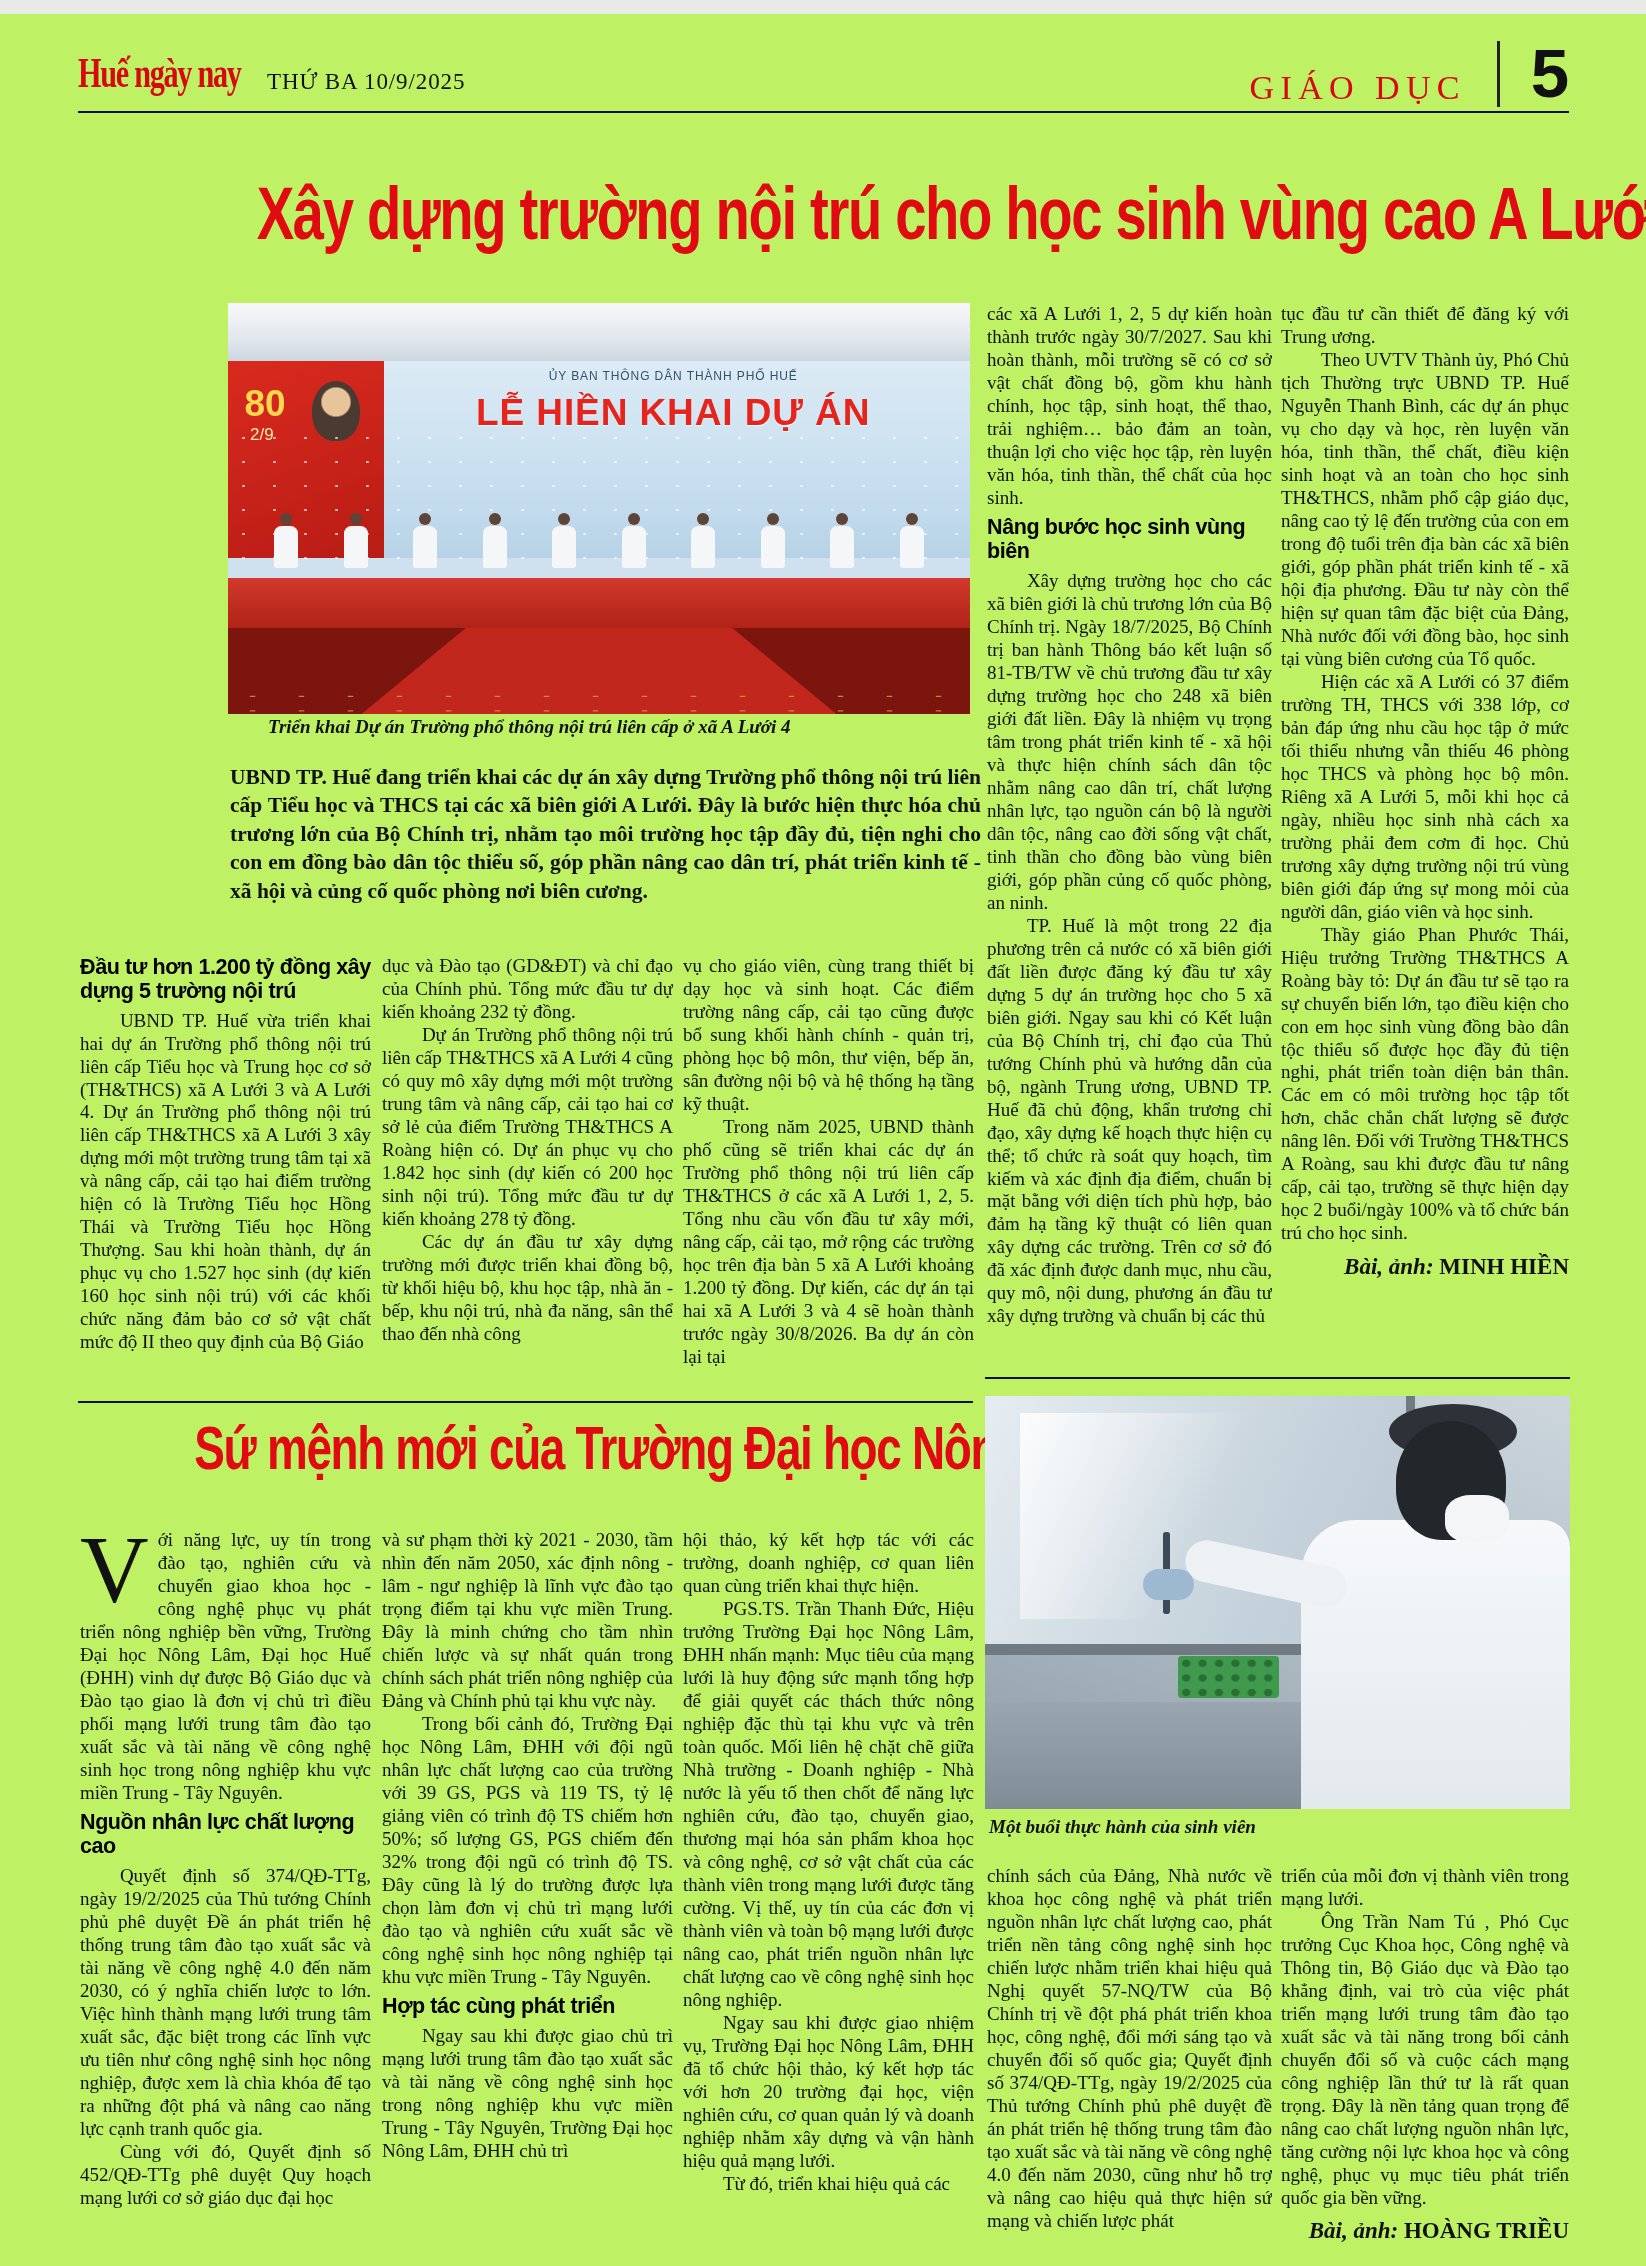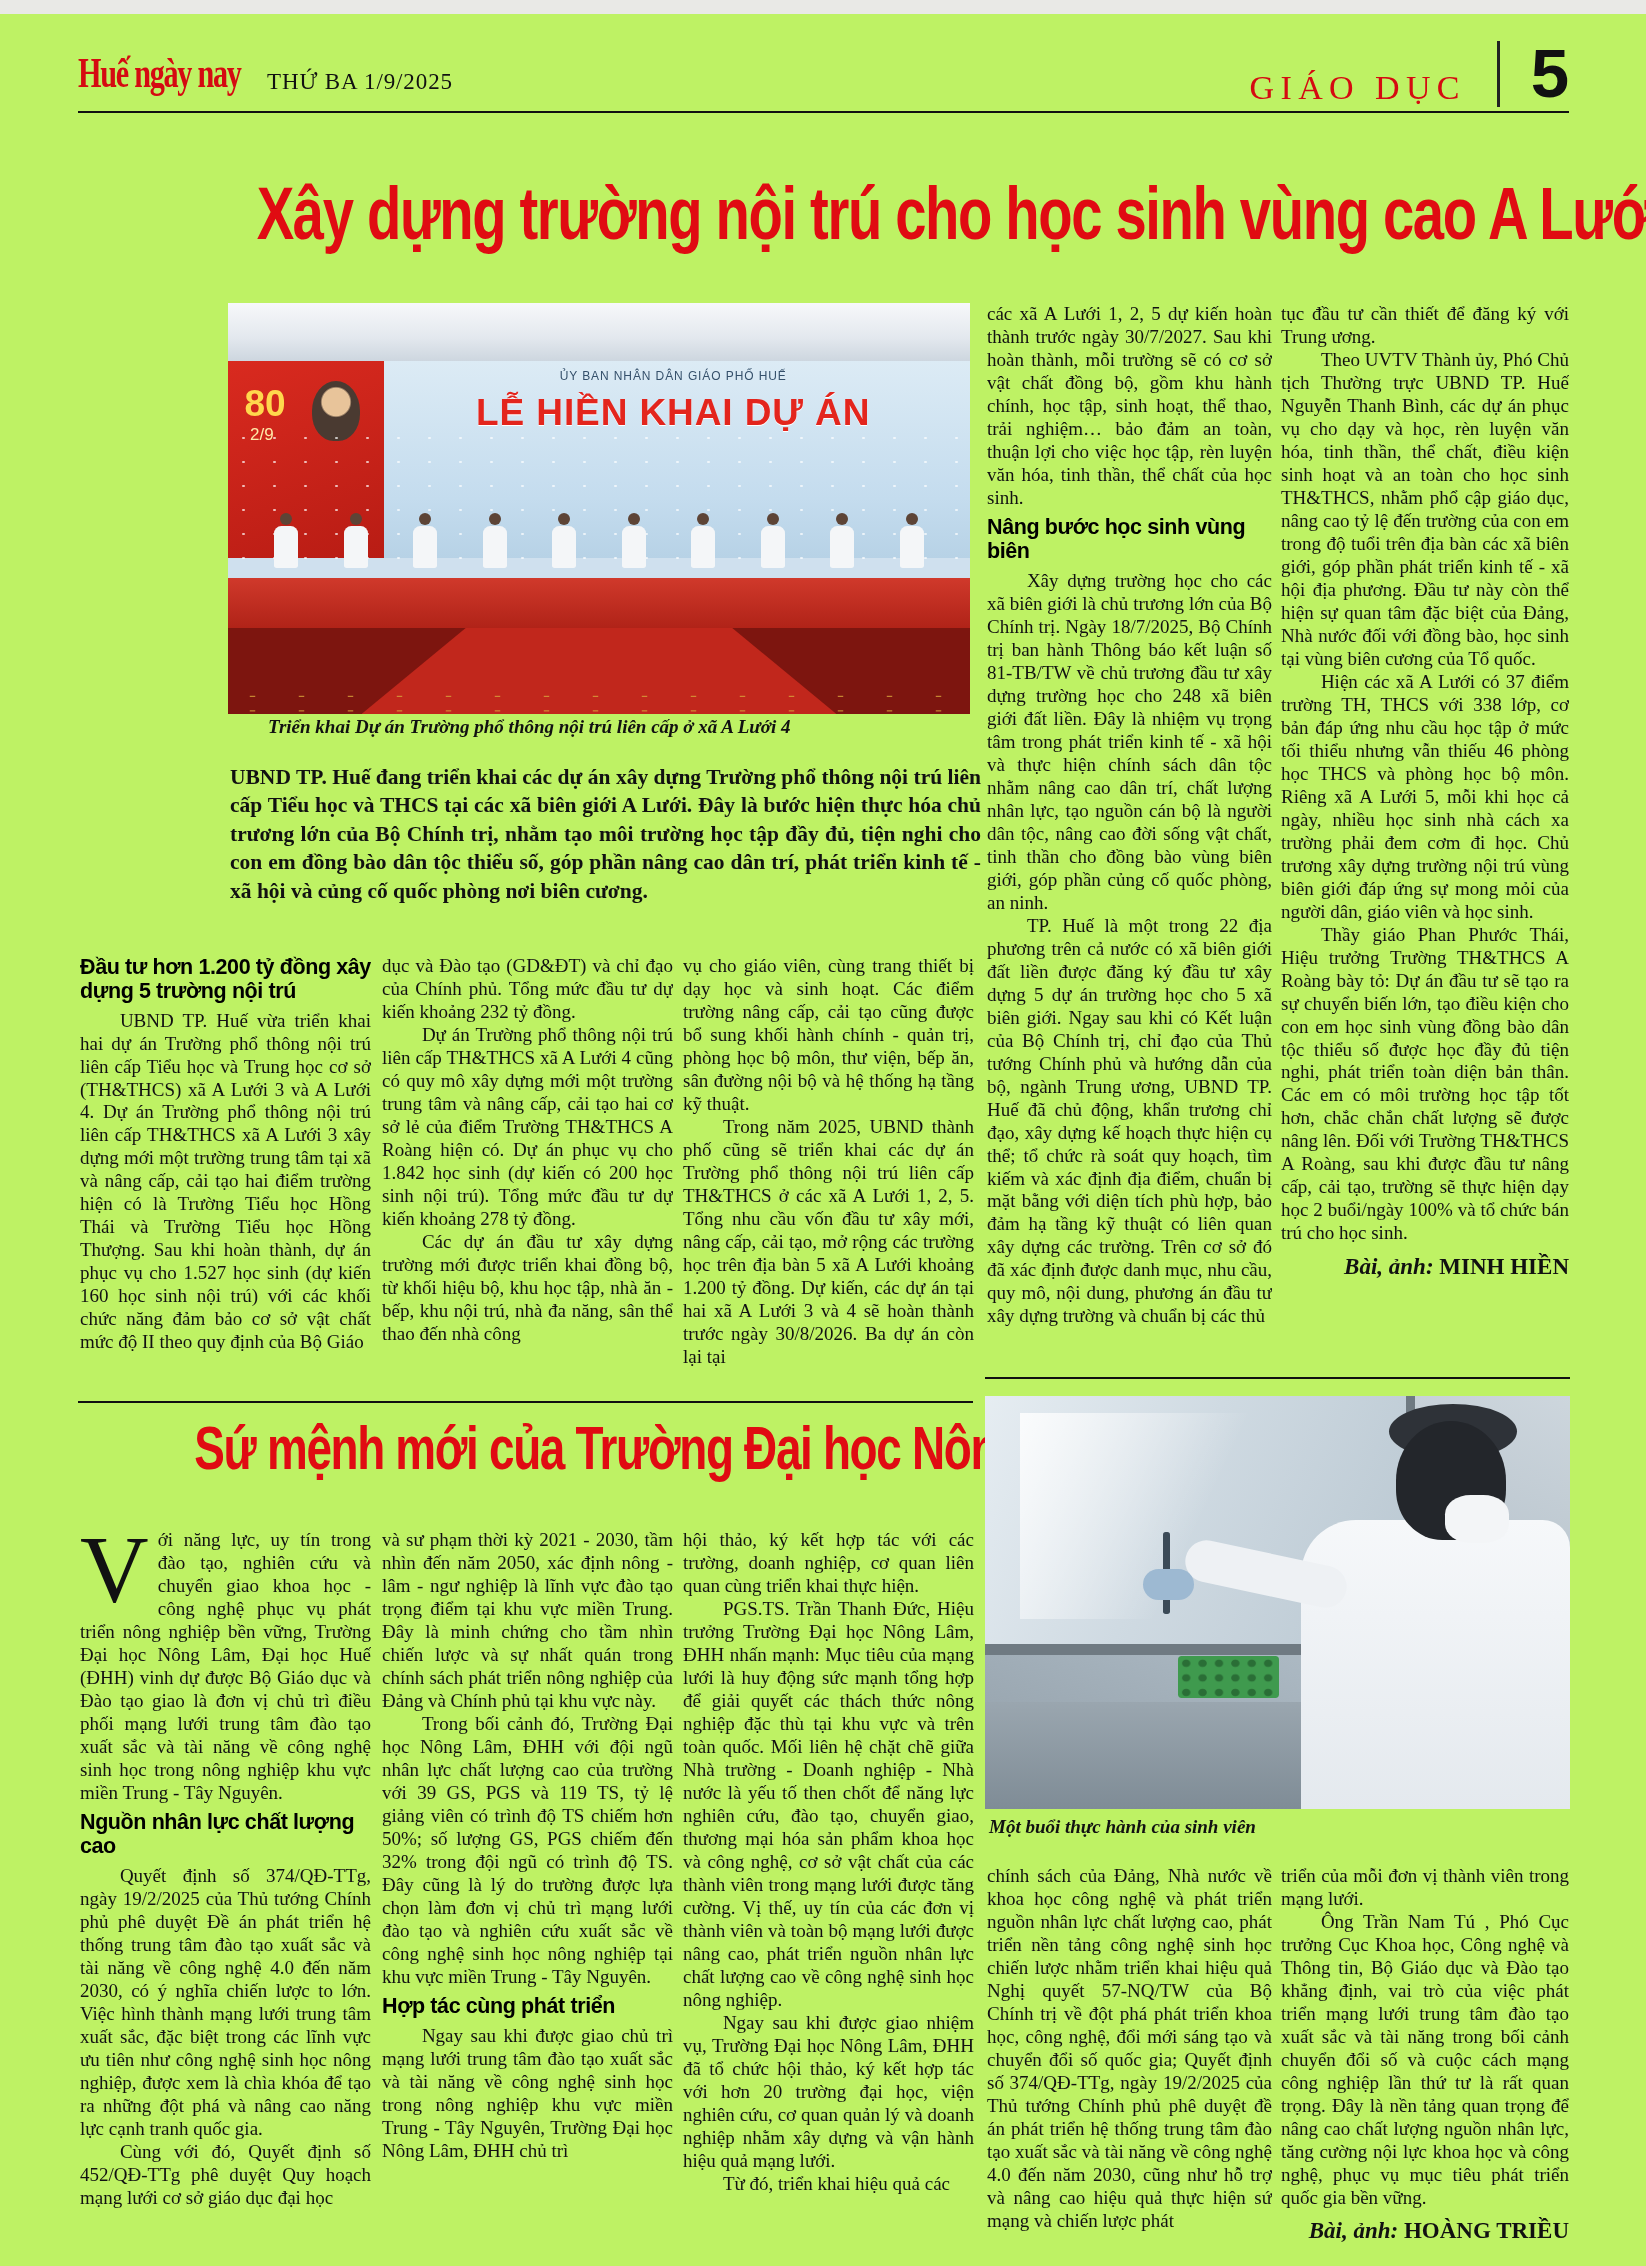--- a/index.html
+++ b/index.html
@@ -106,40 +106,40 @@
           background-image:radial-gradient(#2a6e36 3.7px,rgba(0,0,0,0) 4.6px);background-size:16.4px 14.6px;}
   .p2-bench{position:absolute;left:0;top:74%;width:72%;height:26%;
           background:linear-gradient(180deg,#9aa6af 0%,#7f8c96 100%);}
 </style>
 </head>
 <body>
 
 <div id="page">
 
   <div class="masthead">Huế ngày nay</div>
-  <div class="issue-date">THỨ BA 1/9/2025</div>
+  <div class="issue-date">THỨ BA 10/9/2025</div>
   <div class="section-group">
     <span class="section-name">GIÁO DỤC</span>
     <span class="section-divider"></span>
     <span class="page-number">5</span>
   </div>
   <div class="top-rule"></div>
 
   <div class="headline1">Xây dựng trường nội trú cho học sinh vùng cao A Lưới</div>
 
   <div class="photo1">
     <div class="p1-roof"></div>
     <div class="p1-backdrop"></div>
     <div class="p1-flag">
       <div class="p1-badge">80</div>
       <div class="p1-badge-sub">2/9</div>
       <div class="p1-portrait"></div>
     </div>
     <div class="p1-banner">
-      <div class="p1-org">ỦY BAN NHÂN DÂN GIÁO PHỐ HUẾ</div>
+      <div class="p1-org">ỦY BAN THÔNG DÂN THÀNH PHỐ HUẾ</div>
       <div class="p1-title">LỄ HIỀN KHAI DỰ ÁN</div>
     </div>
     <div class="p1-confetti"></div>
     <div class="p1-people">
       <div class="p1-fig">
           <div class="head"></div>
           <div class="torso"></div>
         </div>
       <div class="p1-fig">
           <div class="head"></div>

